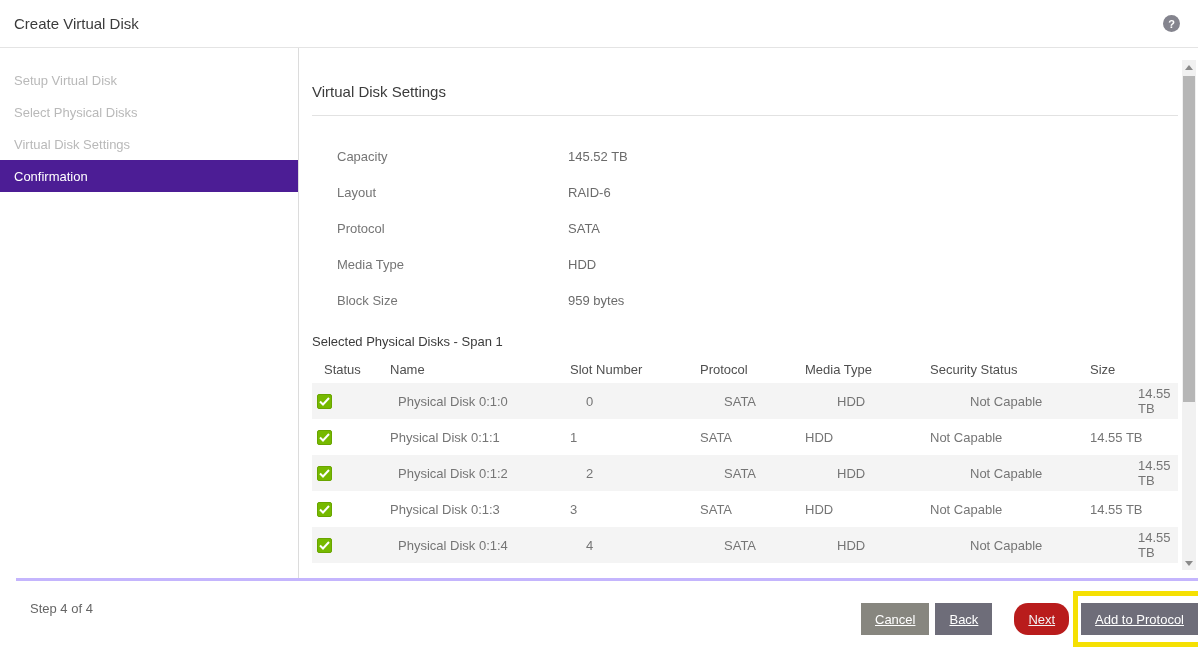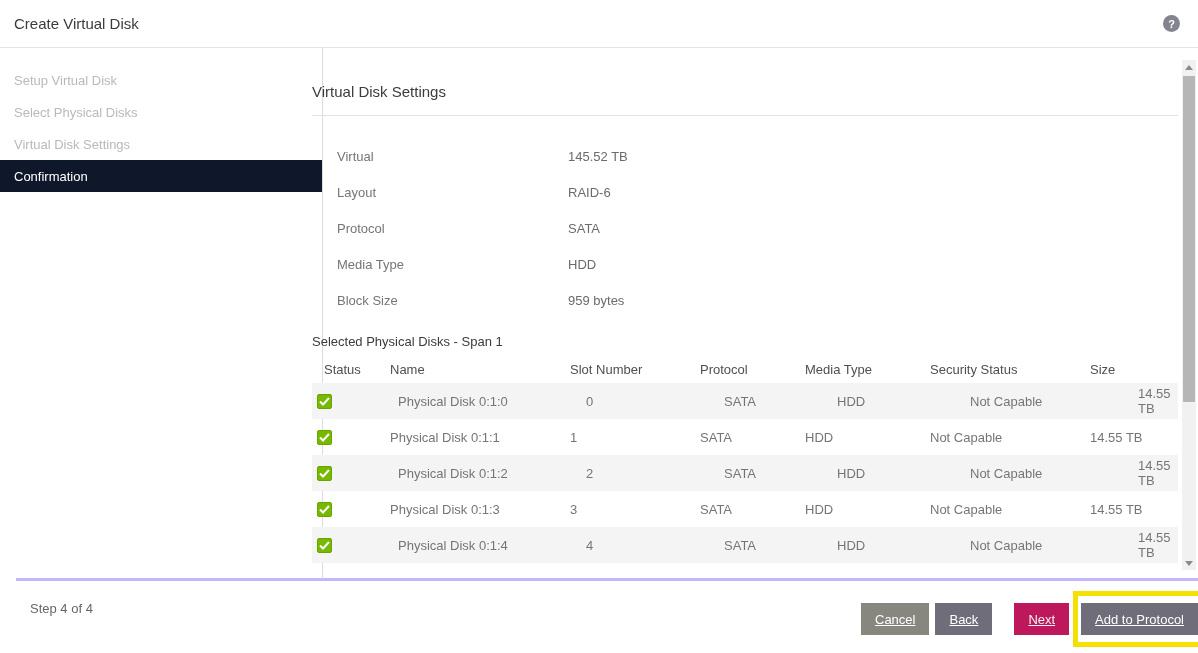--- a/index.html
+++ b/index.html
@@ -17,28 +17,28 @@
   }
   .app-title { font-size: 15px; color: #3b3b3b; }
   .help-icon {
     width: 17px; height: 17px; border-radius: 50%;
     background: #84848e; color: #fff; font-size: 11px; font-weight: bold;
     display: flex; align-items: center; justify-content: center;
     cursor: pointer; user-select: none;
   }
   
   .sidebar {
-    position: absolute; left: 0; top: 48px; width: 323px; height: 530px;
+    position: absolute; left: 0; top: 48px; width: 299px; height: 530px;
     border-right: 1px solid #dcdcdc; background: #fff; padding-top: 16px;
   }
   .step-item {
     height: 32px; display: flex; align-items: center;
     padding-left: 14px; font-size: 13px; color: #b9b9b9; cursor: default;
   }
-  .step-item.active { background: #0f172a; color: #ffffff; cursor: pointer; }
+  .step-item.active { background: #4c1d95; color: #ffffff; cursor: pointer; }
   
   .main { position: absolute; left: 312px; top: 48px; width: 866px; height: 530px; }
   .section-heading { margin-top: 35px; font-size: 15px; color: #3b3b3b; }
   .heading-divider { margin-top: 15px; border-bottom: 1px solid #e2e2e2; width: 866px; }
   .settings-list { margin-top: 22px; }
   .setting-row { height: 36px; display: flex; align-items: center; font-size: 13px; }
   .setting-label { width: 256px; padding-left: 25px; color: #757575; }
   .setting-value { color: #6b6b6b; }
   .table-title { margin-top: 16px; font-size: 13px; color: #3b3b3b; }
   
@@ -89,21 +89,21 @@
   .footer-buttons {
     position: absolute; right: 8px; top: 10px;
     display: flex; align-items: center;
   }
   .btn {
     height: 32px; border: none; font-size: 13px; color: #ffffff;
     padding: 0 14px; cursor: pointer; font-family: inherit; text-decoration: underline;
   }
   .btn-cancel { background: #87867f; margin-right: 6px; }
   .btn-back   { background: #6e6d79; margin-right: 22px; }
-  .btn-next   { background: #be185d; color: #f3f3f5; cursor: default; margin-right: 4px; }
+  .btn-next   { background: #b91c1c; color: #f3f3f5; cursor: default; margin-right: 4px; border-radius: 14px; }
   .highlight-box {
     border: 5px solid #f5e003; padding: 7px 3px; background: #fff;
   }
   .btn-add { background: #6e6d79; }
 </style>
 </head>
 <body>
 
 <div class="app-header">
   <div class="app-title">Create Virtual Disk</div>
@@ -124,21 +124,21 @@
     <span>Confirmation</span>
   </div>
 </div>
 
 <div class="main">
   <div class="section-heading">Virtual Disk Settings</div>
   <div class="heading-divider"></div>
 
   <div class="settings-list">
     <div class="setting-row">
-      <div class="setting-label">Virtual</div>
+      <div class="setting-label">Capacity</div>
       <div class="setting-value">145.52 TB</div>
     </div>
     <div class="setting-row">
       <div class="setting-label">Layout</div>
       <div class="setting-value">RAID-6</div>
     </div>
     <div class="setting-row">
       <div class="setting-label">Protocol</div>
       <div class="setting-value">SATA</div>
     </div>

